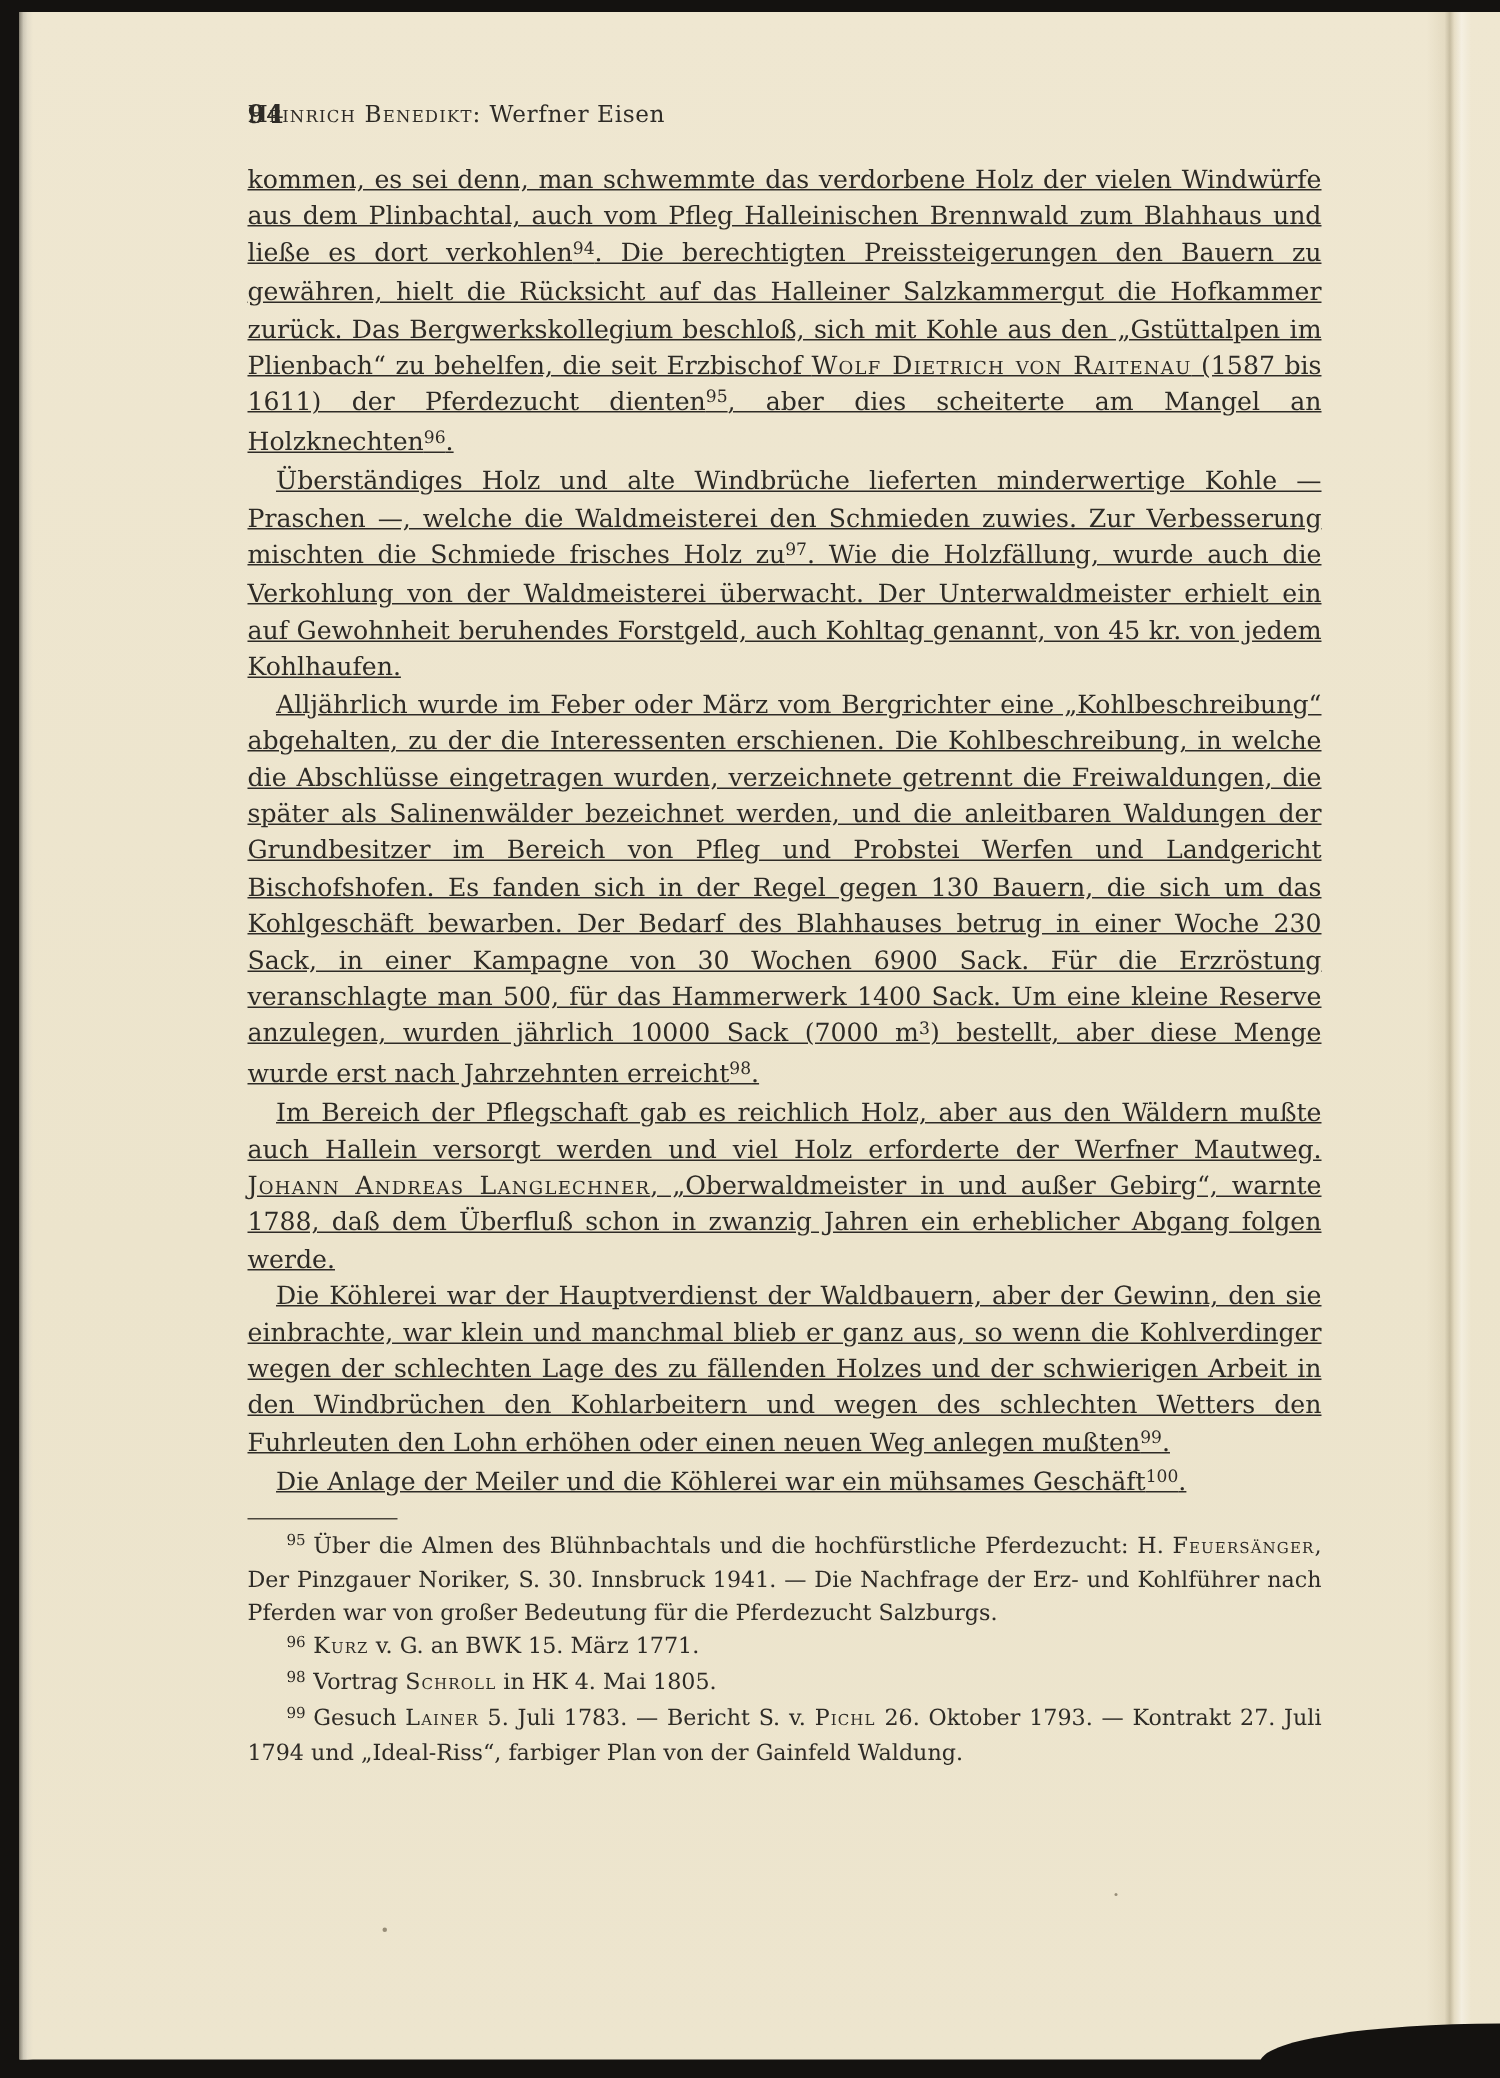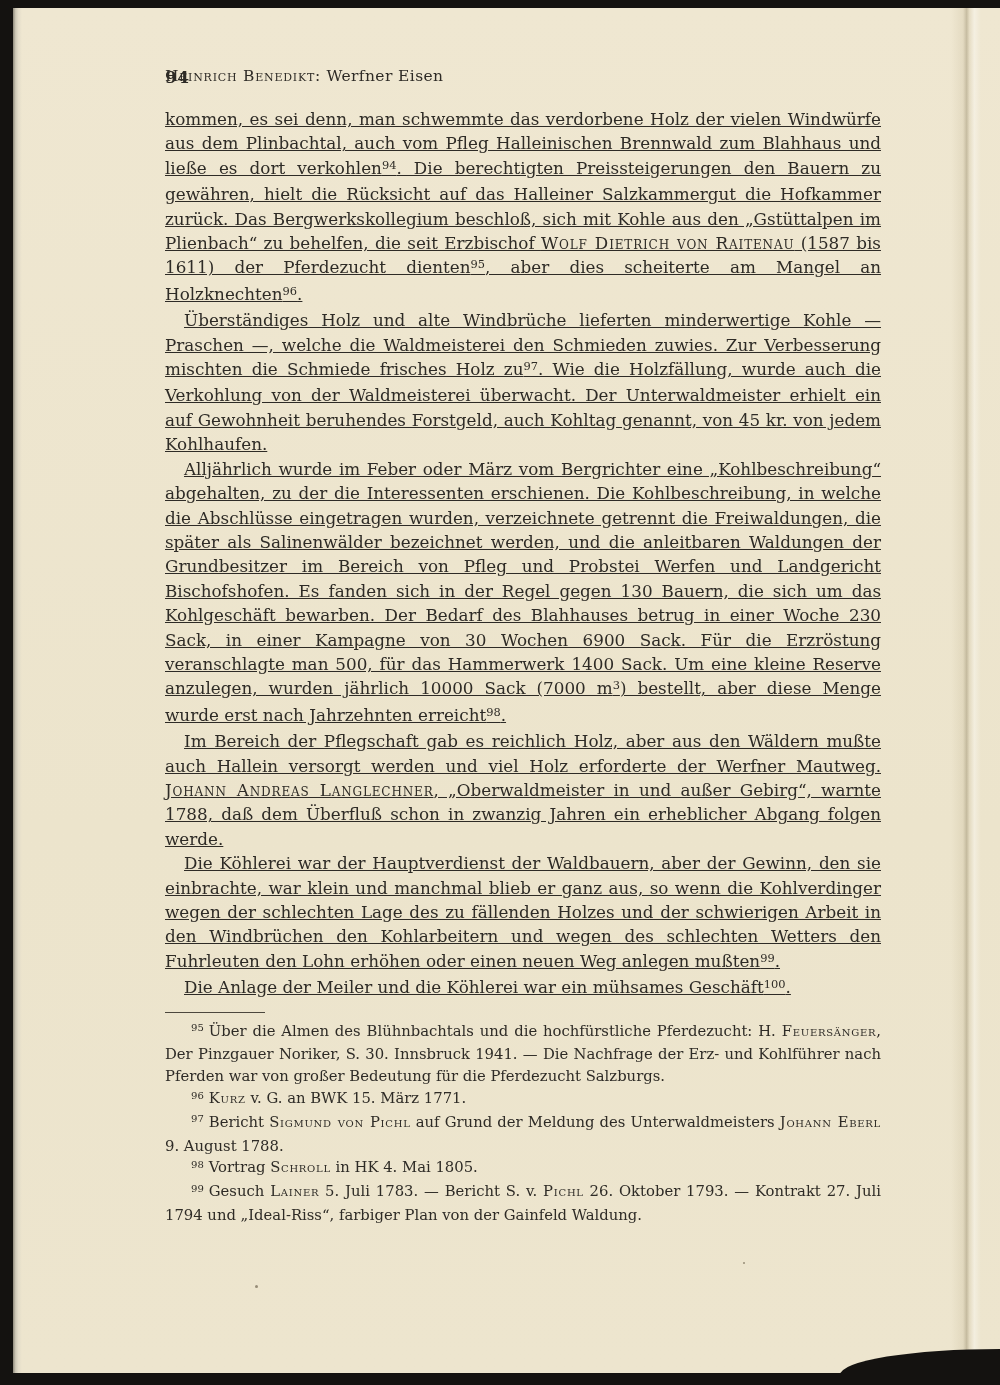--- a/index.html
+++ b/index.html
@@ -86,21 +86,20 @@
         <p class="para indent"><span>Die Köhlerei war der Hauptverdienst der Waldbauern, aber der Gewinn, den sie einbrachte, war klein und manchmal blieb er ganz aus, so wenn die Kohlverdinger wegen der schlechten Lage des zu fällenden Holzes und der schwierigen Arbeit in den Windbrüchen den Kohlarbeitern und wegen des schlechten Wetters den Fuhrleuten den Lohn erhöhen oder einen neuen Weg anlegen mußten</span><span class="sup">99</span><span>.</span></p>
         <p class="para indent"><span>Die Anlage der Meiler und die Köhlerei war ein mühsames Geschäft</span><span class="sup">100</span><span>.</span></p>
       </div>
 
 
     <div class="fn-sep"></div>
 
     <div>
         <p class="footnote"><span class="sup fn-num">95</span><span>Über die Almen des Blühnbachtals und die hochfürstliche Pferdezucht: H. </span><span class="sc">Feuersänger</span><span>, Der Pinzgauer Noriker, S. 30. Innsbruck 1941. — Die Nachfrage der Erz- und Kohlführer nach Pferden war von großer Bedeutung für die Pferdezucht Salzburgs.</span></p>
         <p class="footnote"><span class="sup fn-num">96</span><span class="sc">Kurz</span><span> v. G. an BWK 15. März 1771.</span></p>
-        <p class="footnote"><span class="sup fn-num">97</span><span>Bericht </span><span class="sc">Sigmund von Pichl</span><span> auf Grund der Meldung des Unterwaldmeisters </span><span class="sc">Johann Eberl</span><span> 9. August 1788.</span></p>
         <p class="footnote"><span class="sup fn-num">98</span><span>Vortrag </span><span class="sc">Schroll</span><span> in HK 4. Mai 1805.</span></p>
         <p class="footnote"><span class="sup fn-num">99</span><span>Gesuch </span><span class="sc">Lainer</span><span> 5. Juli 1783. — Bericht S. v. </span><span class="sc">Pichl</span><span> 26. Oktober 1793. — Kontrakt 27. Juli 1794 und „Ideal-Riss“, farbiger Plan von der Gainfeld Waldung.</span></p>
       </div>
   </div>
 
   <span class="speck s1"></span>
   <span class="speck s2"></span>
 </div>
 
 <div class="corner-curl"></div>

